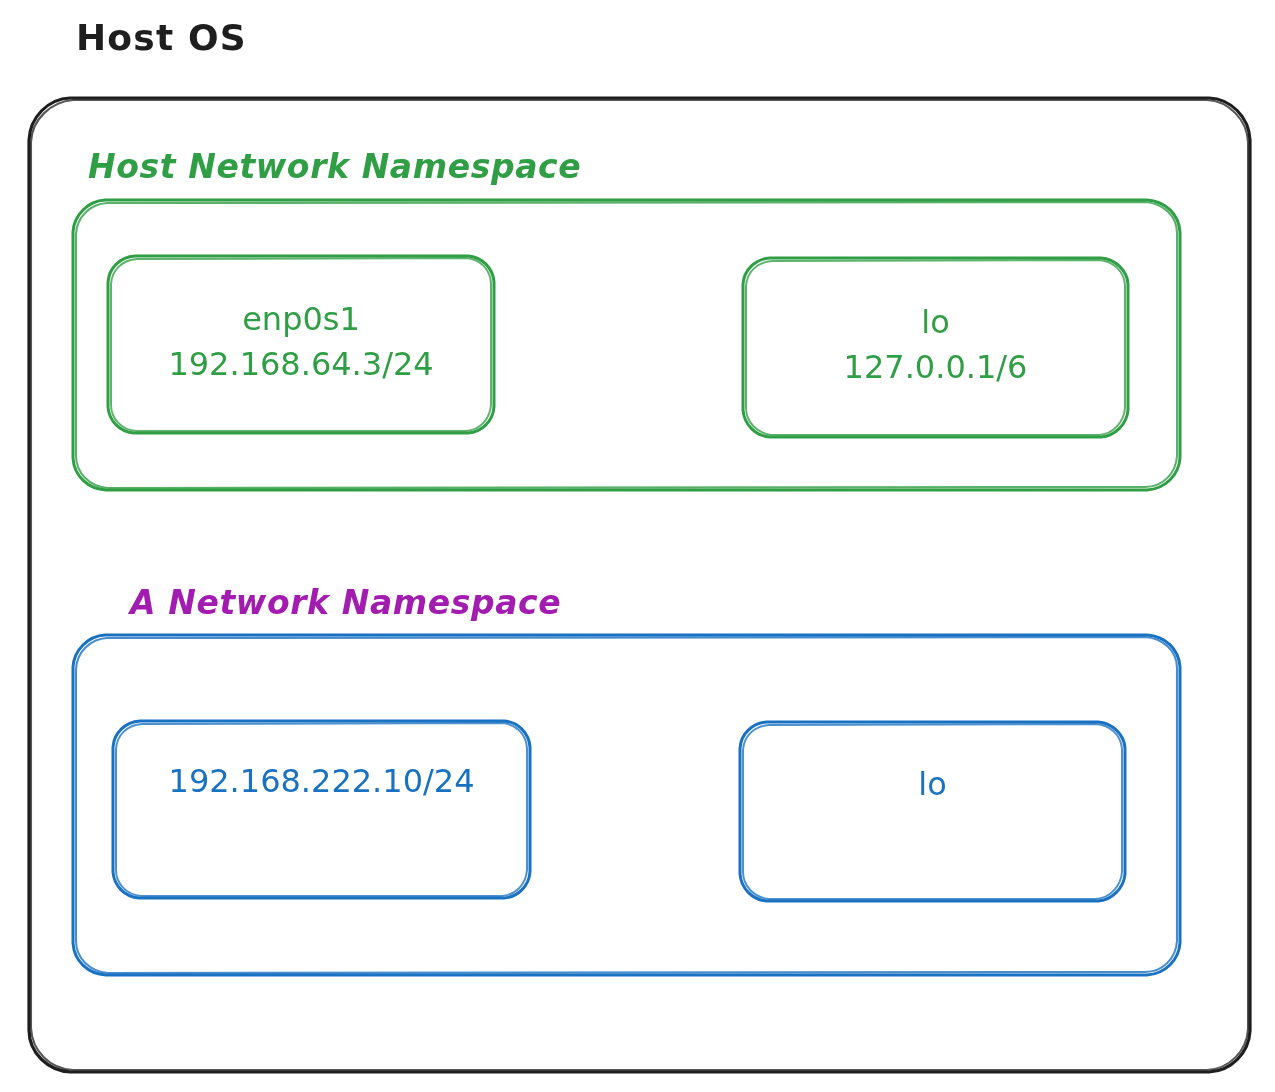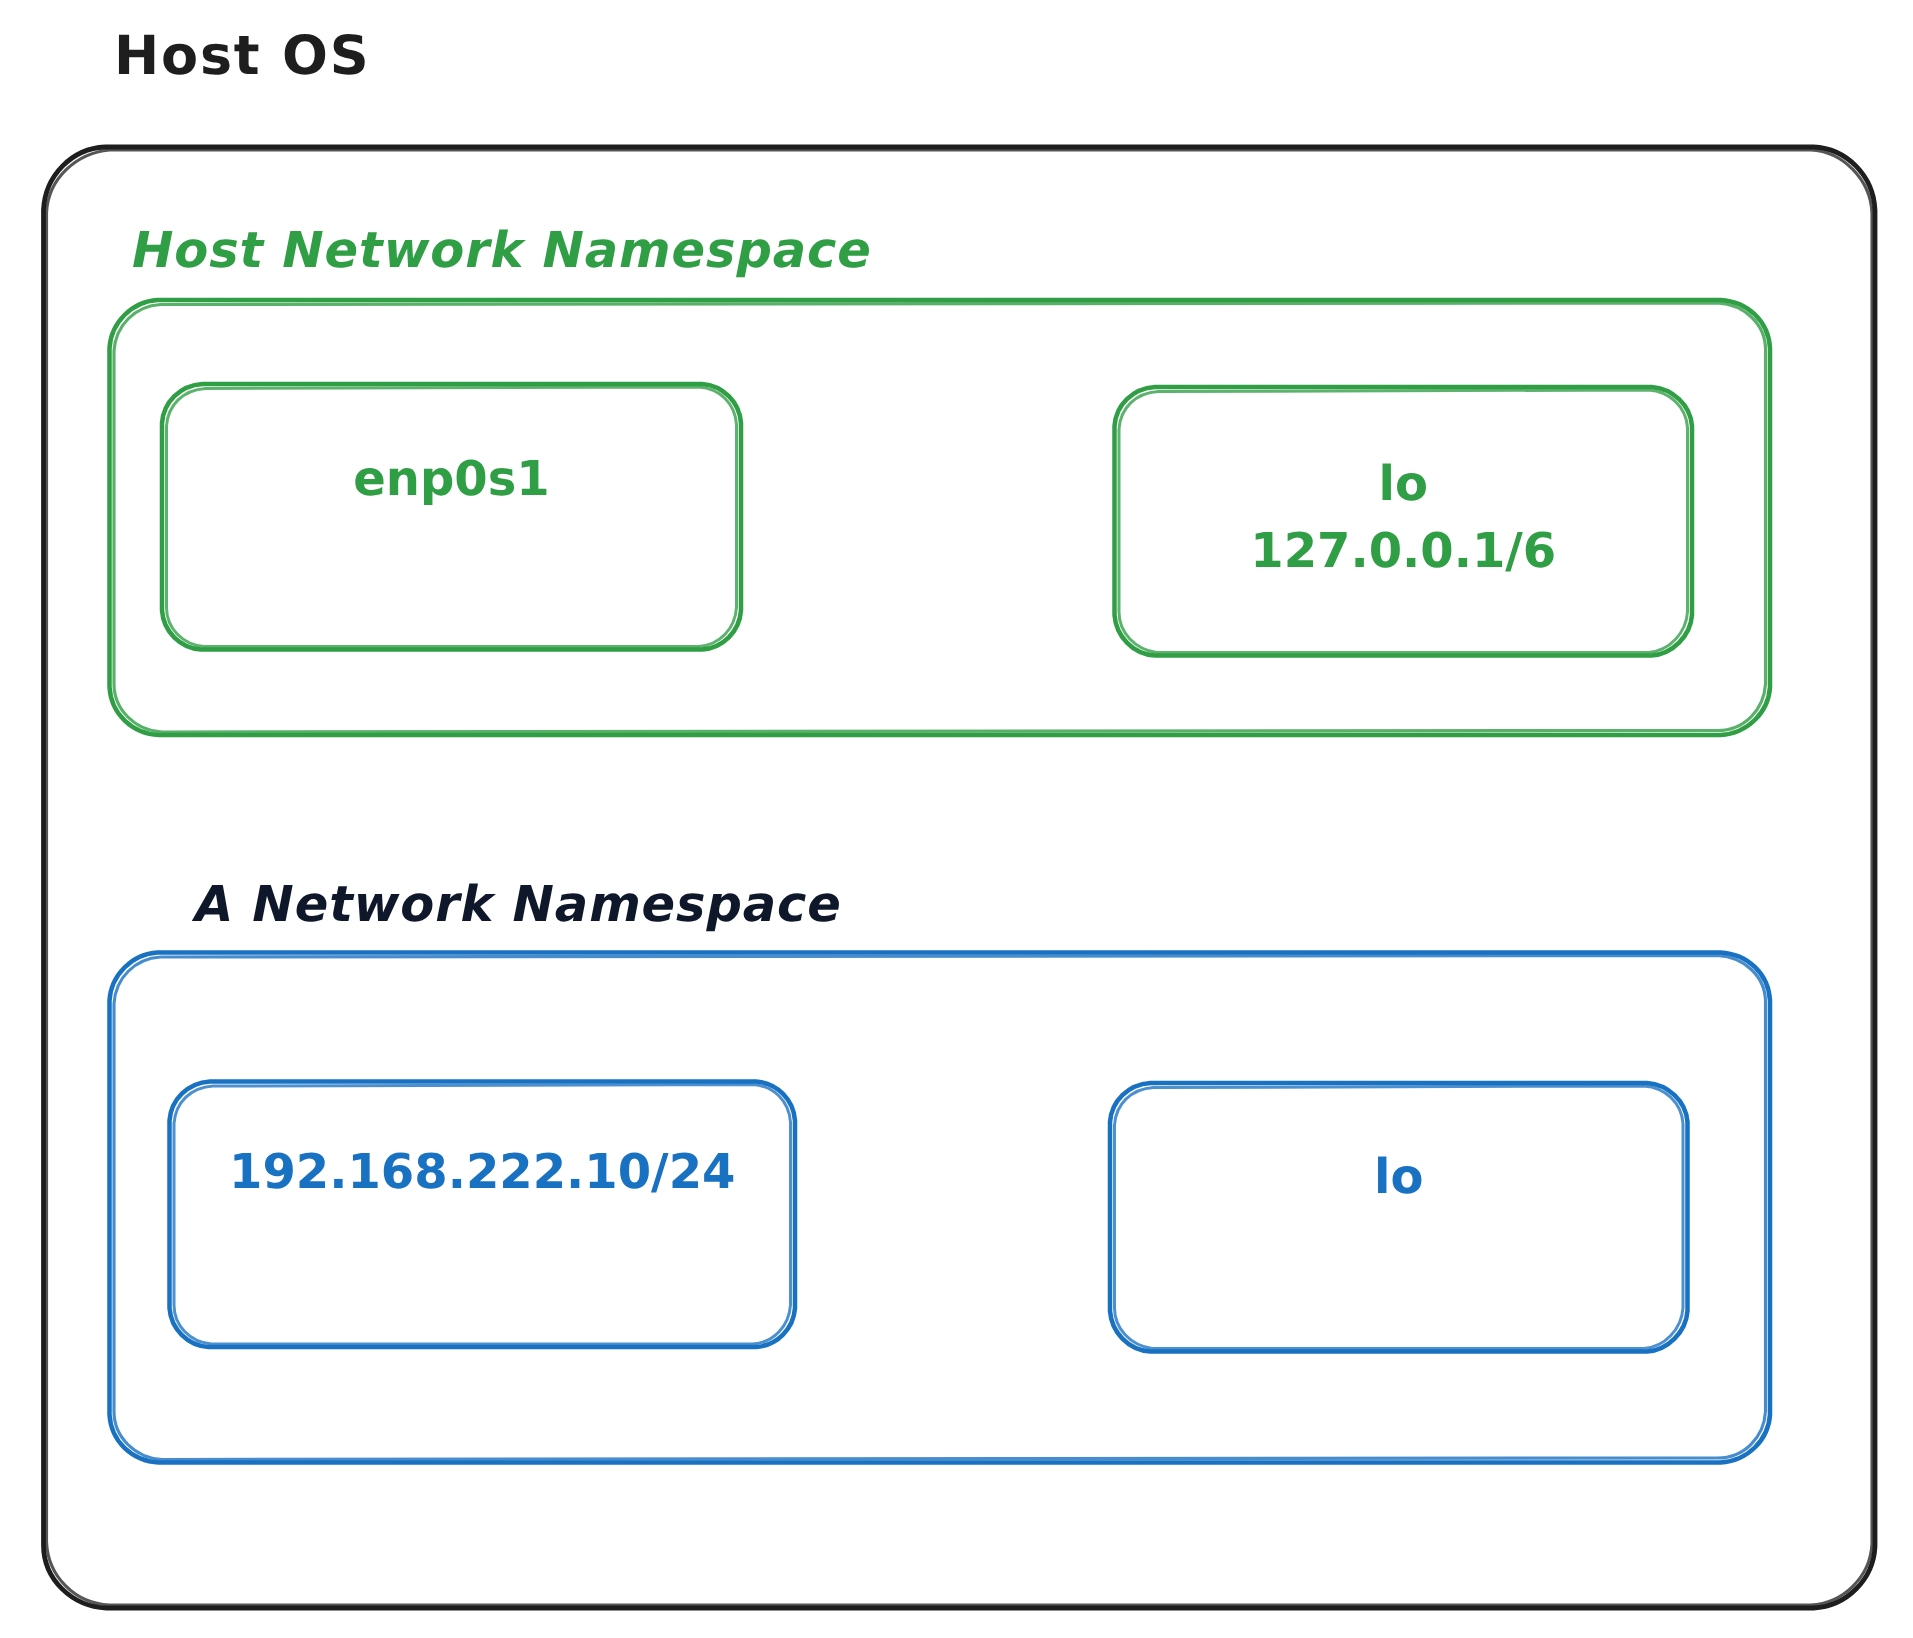--- a/index.html
+++ b/index.html
@@ -49,27 +49,27 @@
     letter-spacing: 0.6px;
   }
   .ns-title-host {
     left: 88px;
     top: 148px;
     color: #2f9e44;
   }
   .ns-title-a {
     left: 130px;
     top: 584px;
-    color: #0f172a;
+    color: #a21caf;
   }
   .iface-box-text {
     position: absolute;
     text-align: center;
     font-size: 32px;
-    font-weight: 700;
+    font-weight: 400;
     line-height: 1.42;
   }
   .green-text { color: #2f9e44; }
   .blue-text  { color: #1971c2; }
 
   .iface-enp0s1 { left: 108px; top: 297px; width: 386px; }
   .iface-lo-host { left: 743px; top: 300px; width: 385px; }
   .iface-dummy0 { left: 113px; top: 759px; width: 417px; }
   .iface-lo-ns  { left: 740px; top: 762px; width: 385px; }
 
@@ -231,20 +231,21 @@
 </svg>
 
 <div class="label title-host-os">Host OS</div>
 
 <div class="label ns-title ns-title-host">Host Network Namespace</div>
 
 <div class="label ns-title ns-title-a">A Network Namespace</div>
 
 <div class="iface-box-text iface-enp0s1 green-text">
   <span class="iface-name">enp0s1</span>
+  <span class="iface-addr">192.168.64.3/24</span>
 </div>
 
 <div class="iface-box-text iface-lo-host green-text">
   <span class="iface-name">lo</span>
   <span class="iface-addr">127.0.0.1/6</span>
 </div>
 
 <div class="iface-box-text iface-dummy0 blue-text">
   <span class="iface-addr">192.168.222.10/24</span>
 </div>

